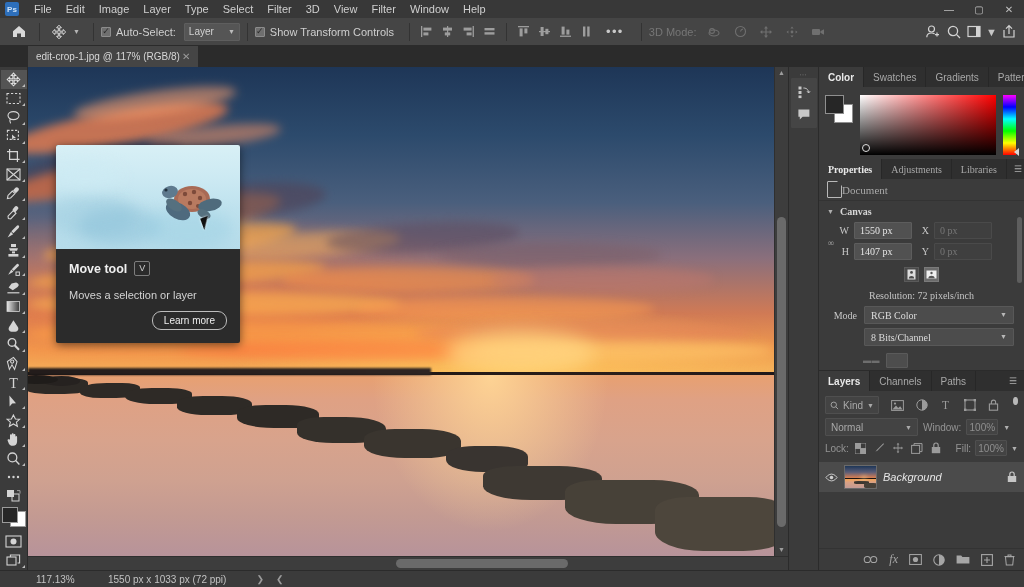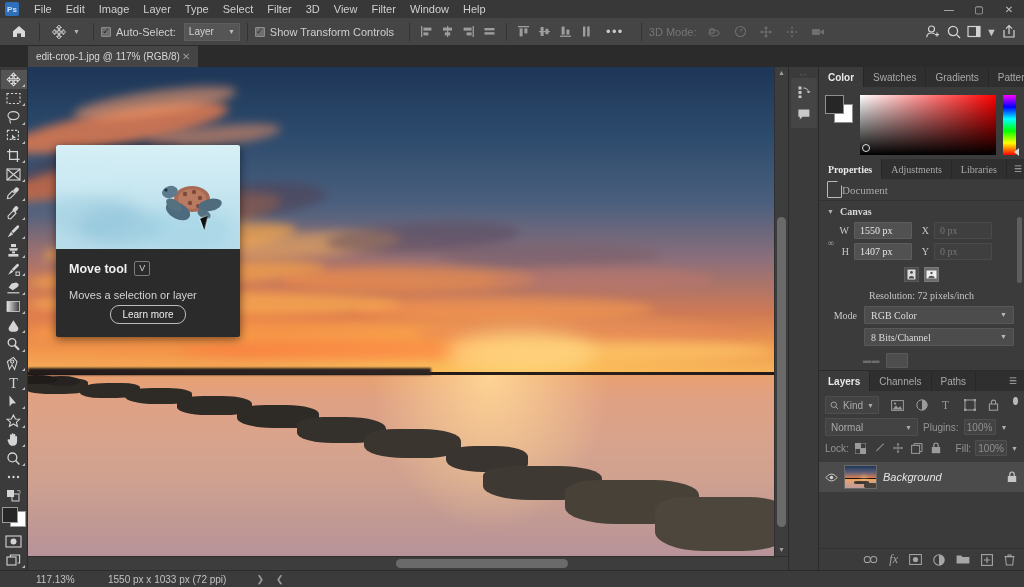--- a/index.html
+++ b/index.html
@@ -91,21 +91,21 @@
   .tooltip{ position:absolute; left:28px; top:78px; width:184px; background:#2b2b2b;
             box-shadow:0 2px 10px rgba(0,0,0,.55); z-index:30; border-radius:2px; overflow:hidden;}
   .tt-media{ height:104px; position:relative; overflow:hidden;
              background:linear-gradient(#d8f0f6 0%, #cdeaf3 30%, #bfe2ee 60%, #b6dcea 100%);}
   .tt-wash{ position:absolute; border-radius:50%; filter:blur(7px); background:rgba(150,200,220,.45);}
   .tt-body{ padding:12px 13px 13px;}
   .tt-title{ font-size:12.5px; font-weight:bold; color:#efefef; display:flex; align-items:center; gap:7px;}
   .tt-key{ border:1px solid #7d7d7d; border-radius:2px; font-size:9px; font-weight:normal;
            color:#cfcfcf; padding:0 4px; line-height:13px;}
   .tt-desc{ font-size:11px; color:#d2d2d2; margin-top:13px;}
-  .tt-learn{ margin-top:4px; display:flex; justify-content:center;}
+  .tt-learn{ margin-top:10px; display:flex; justify-content:flex-end;}
   .tt-btn{ border:1px solid #bdbdbd; border-radius:9px; font-size:10px; color:#ededed;
            padding:2px 11px; line-height:13px;}
   .cursor-arrow{ position:absolute; left:146px; top:72px; width:0; height:0; z-index:31;
      border-left:8px solid #111; border-bottom:12px solid transparent; transform:rotate(-20deg);
      filter:drop-shadow(0 0 1px #fff);}
 
   
   .mini-dock{ width:30px; background:#3b3b3b; flex:none; border-left:1px solid #2b2b2b; padding-top:4px;}
   .mini-grp{ background:#454545; width:26px; margin:0 auto; padding:3px 0; border-radius:1px;}
   .mini-btn{ width:26px; height:22px; display:flex; align-items:center; justify-content:center; color:#c8c8c8;}
@@ -829,21 +829,21 @@
               </svg>
           </span>
           <span class="tog"></span>
         </div>
 
         <div class="blend-row">
           <span class="blend">
             <span>Normal</span>
             <span class="chev">▼</span>
           </span>
-          <span class="small-lab">Plugins:</span>
+          <span class="small-lab">Window:</span>
           <span class="val-box">100%</span>
           <span class="chev-d">▼</span>
         </div>
 
         <div class="lock-row">
           <span class="small-lab">Lock:</span>
           <span class="lock-ic">
             <svg width="11" height="11" viewBox="0 0 12 12">
                 <rect x="0" y="0" width="6" height="6" fill="#9b9b9b"></rect>
                 <rect x="6" y="6" width="6" height="6" fill="#9b9b9b"></rect>

